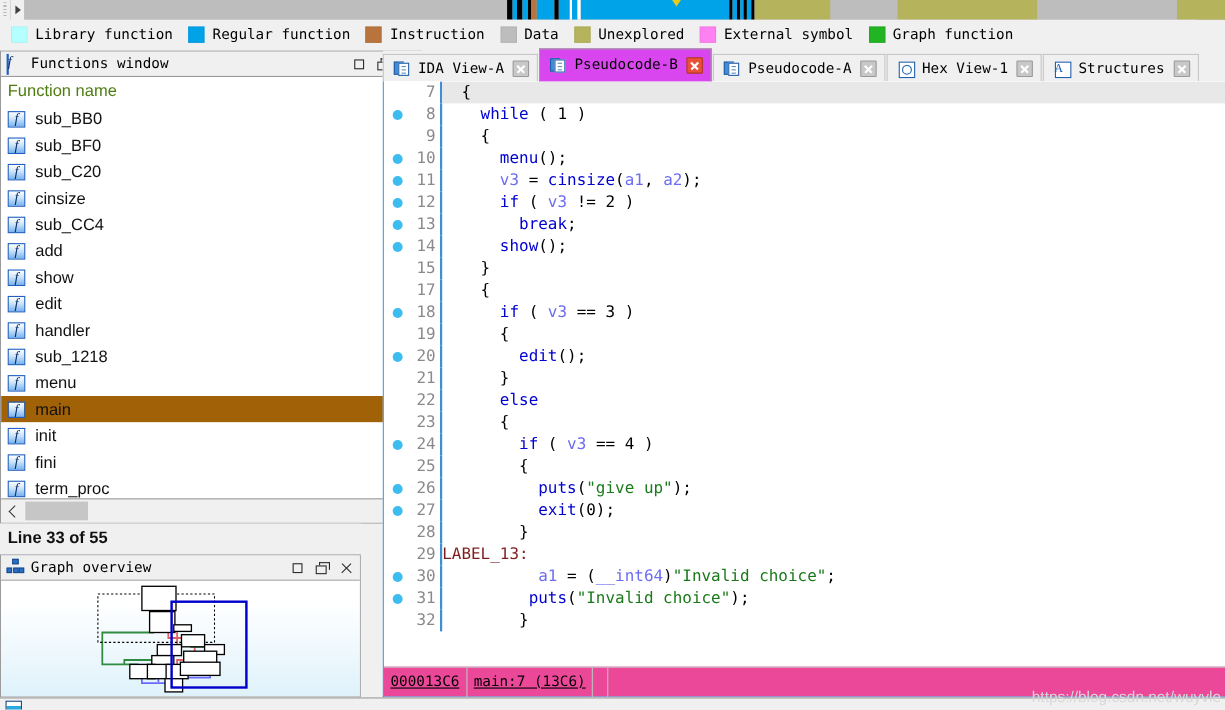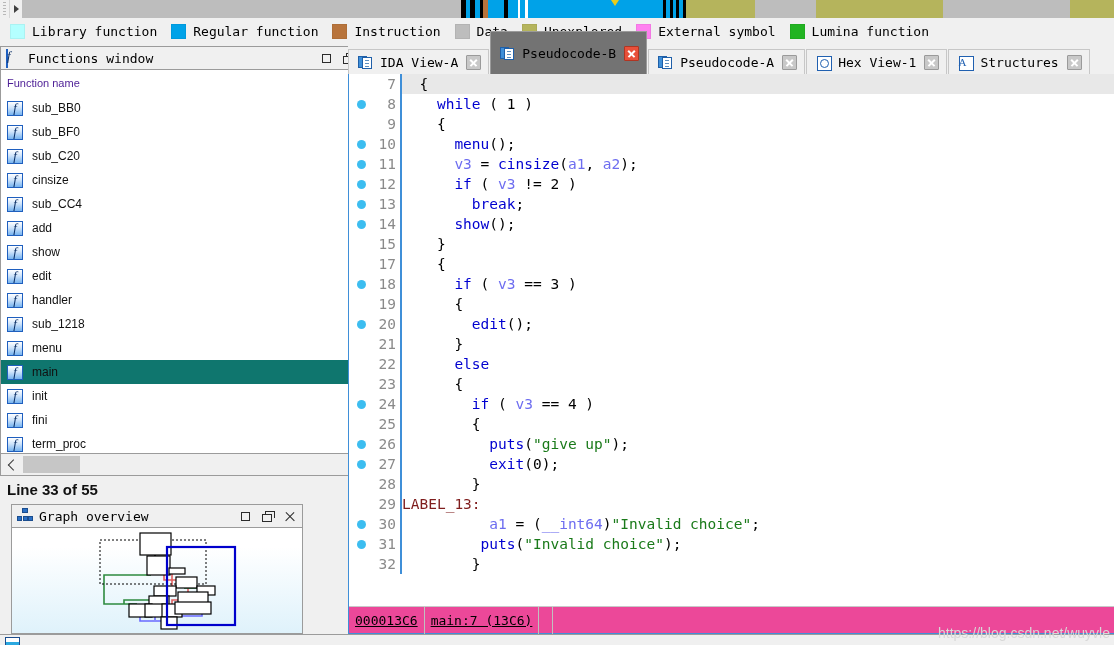--- a/index.html
+++ b/index.html
@@ -126,28 +126,28 @@
   #fn-list-wrap {
     position: absolute; left: 0; top: 23px; right: 0; bottom: 22px;
     background: #fff; overflow: hidden; display: flex;
   }
   #fn-list-col { flex: 1 1 auto; position: relative; overflow: hidden; }
   #fn-header {
     height: 26px; display: flex; align-items: center;
     padding-left: 6px; background: #fff;
     border-bottom: 1px solid #ffffff;
   }
-  #fn-header span { font-size: 11px; color: #4c1d95; }
+  #fn-header span { font-size: 15px; color: #4d7c0f; }
   .fn-row {
     height: 24px; display: flex; align-items: center; padding-left: 6px;
     background: #fff;
   }
-  .fn-row.selected { background: #0f766e; }
+  .fn-row.selected { background: #a16207; }
   .fn-row .fn-name {
-    margin-left: 9px; font-size: 12px; color: #111; line-height: 1; white-space: nowrap;
+    margin-left: 9px; font-size: 15px; color: #111; line-height: 1; white-space: nowrap;
   }
   
   #fn-vscroll {
     width: 17px; flex: 0 0 17px; background: #f7f7f7;
     border-left: 1px solid #e4e4e4; position: relative;
   }
   .vs-arrow {
     position: absolute; left: 0; width: 17px; height: 17px;
     display: flex; align-items: center; justify-content: center;
     color: #5a5a5a; font-size: 11px; background: #f7f7f7;
@@ -177,21 +177,21 @@
   }
 
   
   #fn-status {
     position: absolute; left: 0; top: 476px; width: 328px; height: 26px;
     background: #f0f0f0; display: flex; align-items: center; padding-left: 7px; font-weight: bold;
   }
   #fn-status span { font-size: 15px; color: #111; }
 
   
-  #graph-overview { left: 11px; top: 504px; width: 292px; height: 130px; }
+  #graph-overview { left: 0; top: 504px; width: 328px; height: 130px; }
   #go-body {
     position: absolute; left: 0; top: 23px; right: 0; bottom: 0;
     background: linear-gradient(to bottom, #ffffff 0%, #ffffff 18%, #dff2fb 100%);
     overflow: hidden;
   }
   .go-icon { width: 16px; height: 14px; position: relative; }
   .go-icon i {
     position: absolute; display: block; background: #2a6fc4;
     border: 1px solid #1b4d8e;
   }
@@ -213,21 +213,21 @@
     position: absolute; left: 0; top: 0; width: 783px; height: 28px;
     background: #f0f0f0; display: flex; align-items: flex-end;
   }
   .tab {
     height: 25px; margin-right: 1px; display: flex; align-items: center;
     padding: 0 7px 0 9px; background: #f0f0f0;
     border: 1px solid #c7c7c7; border-bottom: none;
     position: relative;
   }
   .tab.active {
-    height: 43px; background: #737373; border-color: #9b9b9b;
+    height: 30px; background: #d946ef; border-color: #9b9b9b;
     z-index: 3;
   }
   .tab-icon { width: 15px; height: 15px; margin-right: 7px; flex: 0 0 15px; position: relative; }
   .tab-label {
     font-family: "DejaVu Sans Mono", monospace; font-size: 13px; color: #000;
     white-space: nowrap; line-height: 1;
   }
   .tab-close {
     width: 15px; height: 15px; margin-left: 8px; flex: 0 0 15px;
     border: 1px solid #9a9a9a; background: #c8c8c8;
@@ -396,21 +396,21 @@
       <div class="legend-item">
         <span class="legend-swatch" style="background: rgb(181, 180, 92);"></span>
         <span class="legend-label">Unexplored</span>
       </div>
       <div class="legend-item">
         <span class="legend-swatch" style="background: rgb(255, 128, 240);"></span>
         <span class="legend-label">External symbol</span>
       </div>
       <div class="legend-item">
         <span class="legend-swatch" style="background: rgb(34, 180, 34);"></span>
-        <span class="legend-label">Lumina function</span>
+        <span class="legend-label">Graph function</span>
       </div>
     </div>
 
   <div class="panel" id="functions-window">
     <div class="panel-title">
       <span class="pt-icon">
         <span class="f-icon"></span>
       </span>
       <span class="pt-text">Functions window</span>
       <span class="pt-btn">

